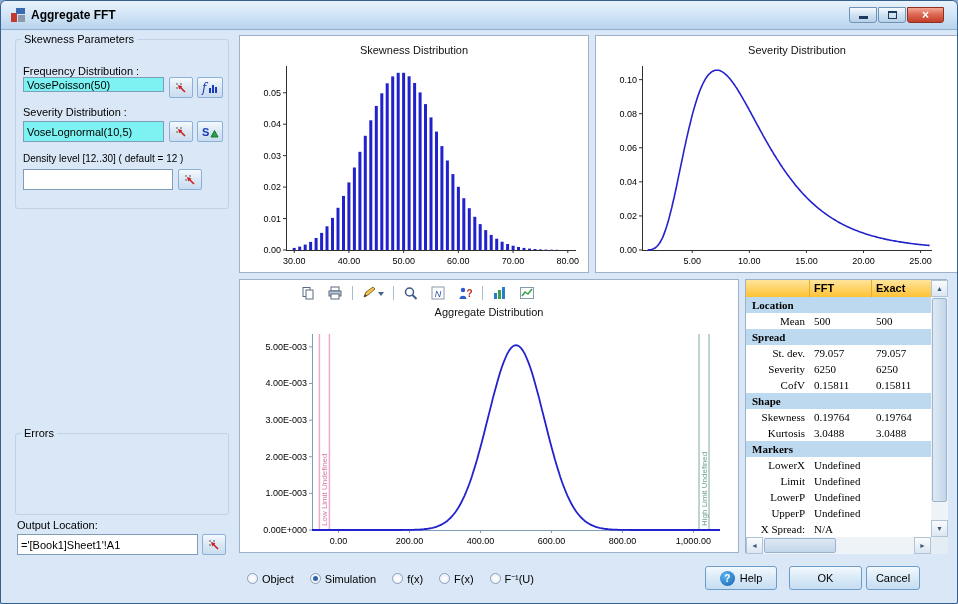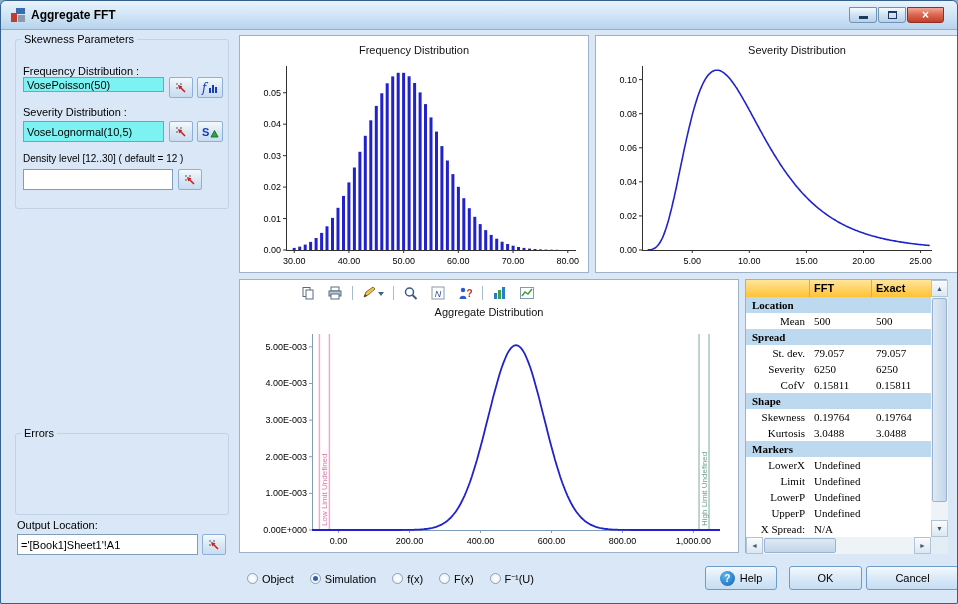--- a/index.html
+++ b/index.html
@@ -138,21 +138,21 @@
     <svg width="14" height="13">
         <circle cx="3" cy="3" r="1" fill="#888"></circle>
         <circle cx="7" cy="3" r="1" fill="#888"></circle>
         <circle cx="3" cy="7" r="1" fill="#888"></circle>
         <line x1="11" y1="11" x2="5.5" y2="5.5" stroke="#cc1f1f" stroke-width="1.6"></line>
         <polygon points="4,4 8.4,5.2 5.2,8.4" fill="#cc1f1f"></polygon>
       </svg>
   </button>
 
   <div class="panel" style="left:238px;top:34px;width:350px;height:238px;">
-    <div class="chart-title" style="top:8px;">Frequency Distribution</div>
+    <div class="chart-title" style="top:8px;">Skewness Distribution</div>
     <svg id="svg-frequency" class="chart-svg" style="left:0;top:24px;" width="348" height="212">
         <line x1="46" y1="190.5" x2="336" y2="190.5" stroke="#303030"></line>
         <line x1="46.5" y1="6" x2="46.5" y2="190" stroke="#303030"></line>
         <line x1="54.20754716981132" y1="190" x2="54.20754716981132" y2="193" stroke="#303030"></line>
         <text x="54.20754716981132" y="204" text-anchor="middle" font-size="9" fill="#000">30.00</text>
         <line x1="108.9245283018868" y1="190" x2="108.9245283018868" y2="193" stroke="#303030"></line>
         <text x="108.9245283018868" y="204" text-anchor="middle" font-size="9" fill="#000">40.00</text>
         <line x1="163.64150943396226" y1="190" x2="163.64150943396226" y2="193" stroke="#303030"></line>
         <text x="163.64150943396226" y="204" text-anchor="middle" font-size="9" fill="#000">50.00</text>
         <line x1="218.35849056603772" y1="190" x2="218.35849056603772" y2="193" stroke="#303030"></line>
@@ -463,17 +463,17 @@
       </span>
     </div>
 
   <div class="btn" style="left:704px;top:565px;width:72px;">
     <span class="helpq">?</span>
     <span>Help</span>
   </div>
   <div class="btn" style="left:788px;top:565px;width:73px;">
     <span>OK</span>
   </div>
-  <div class="btn" style="left:865px;top:565px;width:93px;">
+  <div class="btn" style="left:865px;top:565px;width:54px;">
     <span>Cancel</span>
   </div>
 
 </div>
 
 </body></html>

